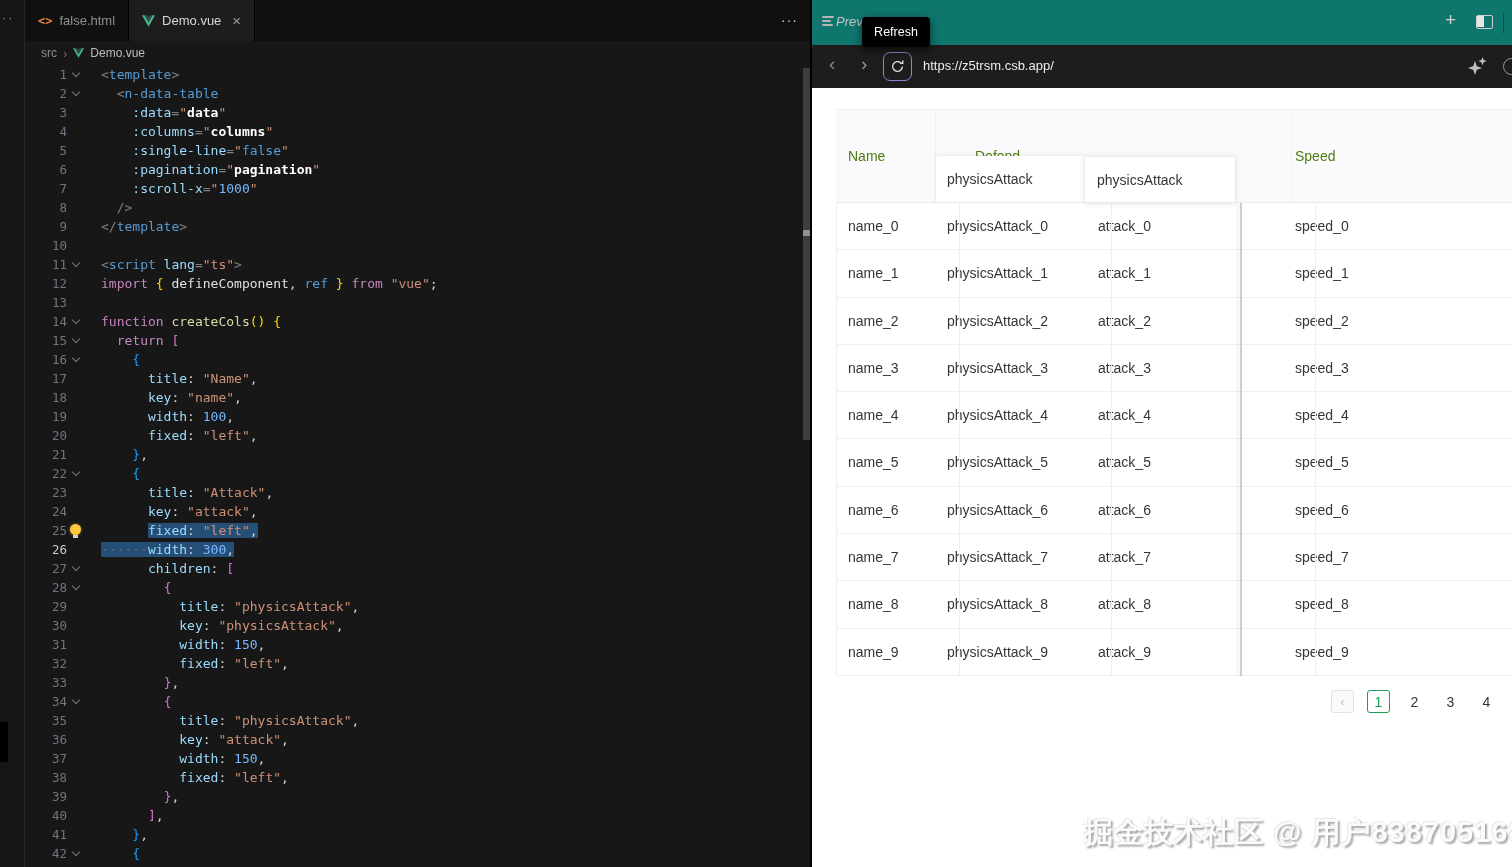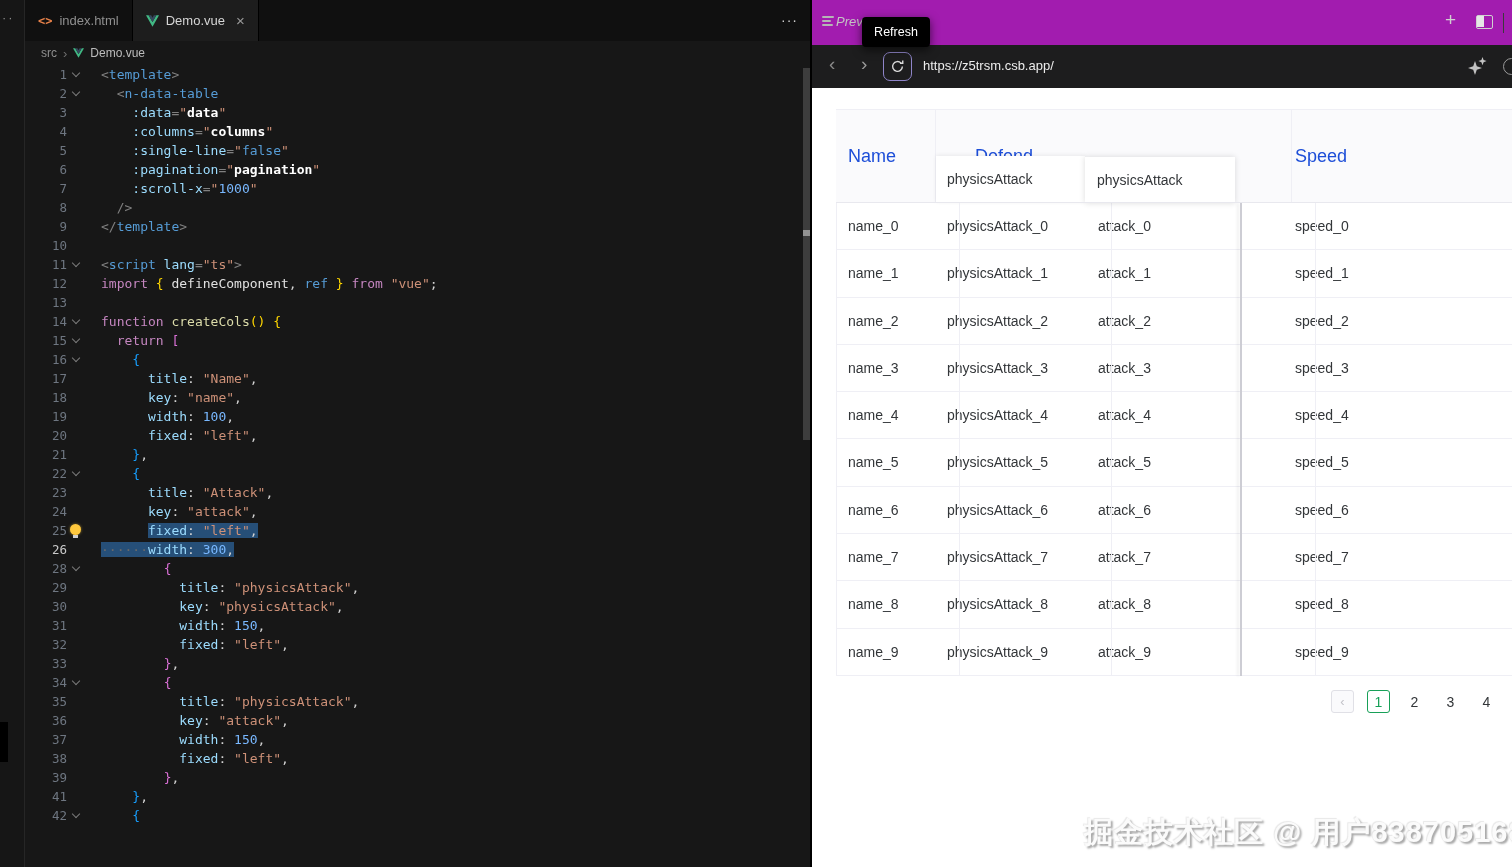--- a/index.html
+++ b/index.html
@@ -39,21 +39,21 @@
   .bulb::after { content:''; position:absolute; left:3px; top:11px; width:5px; height:3px; background:#cfcfcf; }
   .codetxt { position:absolute; left:76px; top:0; white-space:pre; }
   .tok.sel { background:#264f78; }
   .scrollbar { position:absolute; left:778px; top:68px; width:7px; height:372px; background:#3d3d3d; }
   .scroll-mark { position:absolute; left:0; top:162px; width:7px; height:6px; background:#929292; }
 
   .divider { position:absolute; left:810px; top:0; width:2px; height:867px; background:#000; }
 
   
   .browser { position:absolute; left:812px; top:0; width:700px; height:867px; background:#fff; overflow:hidden; }
-  .b-tabstrip { position:absolute; left:0; top:0; width:100%; height:45px; background:#a21caf; }
+  .b-tabstrip { position:absolute; left:0; top:0; width:100%; height:45px; background:#0f766e; }
   .b-tab-label { position:absolute; left:24px; top:14px; color:#c4c4c4; font-size:13px; font-style:italic; }
   .list-ico { position:absolute; left:10px; top:16px; width:12px; height:11px; }
   .list-ico i { display:block; height:2px; background:#b5b5b5; margin-bottom:2px; border-radius:1px; }
   .list-ico i:nth-child(2){ width:9px; } .list-ico i:nth-child(3){ width:11px; }
   .tooltip { position:absolute; left:50px; top:17px; width:68px; height:30px; background:#000;
     border-radius:4px; color:#fff; font-size:12.5px; display:flex; align-items:center; justify-content:center;
     box-shadow:0 3px 10px rgba(0,0,0,.6); z-index:9; }
   .plus-ico { position:absolute; left:633px; top:9px; color:#cfcfcf; font-size:19px; font-weight:300; }
   .panel-ico { position:absolute; left:664px; top:15px; width:17px; height:14px;
     border:1.5px solid #cfcfcf; border-radius:2px; }
@@ -68,21 +68,21 @@
   .url { position:absolute; left:111px; top:13px; color:#ececec; font-size:13px; }
   .sparkle-ico { position:absolute; left:656px; top:12px; }
   .circle-ico { position:absolute; left:691px; top:13px; width:17px; height:17px;
     border:1.3px solid #9b9b9b; border-radius:50%; }
 
   
   .b-content { position:absolute; left:0; top:88px; width:700px; height:779px; background:#fff; }
   .tbl-top-border { position:absolute; left:24px; top:21px; width:676px; height:1px; background:#efeff5; }
   .tbl-left-border { position:absolute; left:24px; top:22px; width:1px; height:566px; background:#efeff5; }
   .thead-base { position:absolute; left:24px; top:22px; width:676px; height:93px; background:#fafafc; z-index:1; }
-  .th-text { position:absolute; font-size:18px; color:#1d4ed8; top:0; height:93px; line-height:93px; }
+  .th-text { position:absolute; font-size:14px; color:#4d7c0f; top:0; height:93px; line-height:93px; }
   .vline { position:absolute; width:1px; background:#efeff5; }
   .attack-box { position:absolute; left:271px; top:22px; width:304px; height:43px; background:#fff;
     z-index:4; box-shadow:0 2px 5px rgba(0,0,0,.10); font-size:14px; color:#333639; line-height:43px; padding-left:15px; }
   .sub-left { position:absolute; left:124px; top:68px; width:149px; height:47px; background:#fff;
     z-index:2; box-shadow:0 -1px 4px rgba(0,0,0,.07); font-size:14px; color:#333639; line-height:47px; padding-left:11px; }
   .sub-right { position:absolute; left:273px; top:69px; width:150px; height:46px; background:#fff;
     z-index:3; box-shadow:0 0 6px rgba(0,0,0,.14); font-size:14px; color:#333639; line-height:46px; padding-left:12px; }
   .thead-bottom { position:absolute; left:24px; top:114px; width:676px; height:1px; background:#e8e8ee; z-index:5; }
 
   .tbody { position:absolute; left:24px; top:115px; width:676px; z-index:1; }
@@ -108,21 +108,21 @@
 
 <div class="strip">
   <div class="strip-dots">··</div>
   <div class="strip-block"></div>
 </div>
 
 <div class="editor">
   <div class="tabbar">
     <div class="tab">
       <span class="html-ico">&lt;&gt;</span>
-      <span>index.html</span>
+      <span>false.html</span>
     </div>
     <div class="tab active">
       <svg width="13" height="12" viewBox="0 0 12 10.4">
         <polygon points="0,0 6,10.4 12,0 9.6,0 6,6.2 2.4,0" fill="#41B883"></polygon>
         <polygon points="2.4,0 6,6.2 9.6,0 7.2,0 6,2.1 4.8,0" fill="#35495E"></polygon>
       </svg>
       <span>Demo.vue</span>
       <span class="tab-close">×</span>
     </div>
     <div class="tab-more">···</div>
@@ -156,32 +156,34 @@
       <div class="line"><span class="ln">17</span><span class="codetxt"><span class="tok" style="color: rgb(212, 212, 212);">      </span><span class="tok" style="color: rgb(156, 220, 254);">title</span><span class="tok" style="color: rgb(212, 212, 212);">: </span><span class="tok" style="color: rgb(206, 145, 120);">"Name"</span><span class="tok" style="color: rgb(212, 212, 212);">,</span></span></div>
       <div class="line"><span class="ln">18</span><span class="codetxt"><span class="tok" style="color: rgb(212, 212, 212);">      </span><span class="tok" style="color: rgb(156, 220, 254);">key</span><span class="tok" style="color: rgb(212, 212, 212);">: </span><span class="tok" style="color: rgb(206, 145, 120);">"name"</span><span class="tok" style="color: rgb(212, 212, 212);">,</span></span></div>
       <div class="line"><span class="ln">19</span><span class="codetxt"><span class="tok" style="color: rgb(212, 212, 212);">      </span><span class="tok" style="color: rgb(156, 220, 254);">width</span><span class="tok" style="color: rgb(212, 212, 212);">: </span><span class="tok" style="color: rgb(121, 184, 255);">100</span><span class="tok" style="color: rgb(212, 212, 212);">,</span></span></div>
       <div class="line"><span class="ln">20</span><span class="codetxt"><span class="tok" style="color: rgb(212, 212, 212);">      </span><span class="tok" style="color: rgb(156, 220, 254);">fixed</span><span class="tok" style="color: rgb(212, 212, 212);">: </span><span class="tok" style="color: rgb(206, 145, 120);">"left"</span><span class="tok" style="color: rgb(212, 212, 212);">,</span></span></div>
       <div class="line"><span class="ln">21</span><span class="codetxt"><span class="tok" style="color: rgb(212, 212, 212);">    </span><span class="tok" style="color: rgb(23, 159, 255);">}</span><span class="tok" style="color: rgb(212, 212, 212);">,</span></span></div>
       <div class="line"><span class="ln">22</span><span class="fold"></span><span class="codetxt"><span class="tok" style="color: rgb(212, 212, 212);">    </span><span class="tok" style="color: rgb(23, 159, 255);">{</span></span></div>
       <div class="line"><span class="ln">23</span><span class="codetxt"><span class="tok" style="color: rgb(212, 212, 212);">      </span><span class="tok" style="color: rgb(156, 220, 254);">title</span><span class="tok" style="color: rgb(212, 212, 212);">: </span><span class="tok" style="color: rgb(206, 145, 120);">"Attack"</span><span class="tok" style="color: rgb(212, 212, 212);">,</span></span></div>
       <div class="line"><span class="ln">24</span><span class="codetxt"><span class="tok" style="color: rgb(212, 212, 212);">      </span><span class="tok" style="color: rgb(156, 220, 254);">key</span><span class="tok" style="color: rgb(212, 212, 212);">: </span><span class="tok" style="color: rgb(206, 145, 120);">"attack"</span><span class="tok" style="color: rgb(212, 212, 212);">,</span></span></div>
       <div class="line"><span class="ln">25</span><span class="bulb"></span><span class="codetxt"><span class="tok" style="color: rgb(212, 212, 212);">      </span><span class="tok sel" style="color: rgb(156, 220, 254); background: rgb(38, 79, 120);">fixed</span><span class="tok sel" style="color: rgb(212, 212, 212); background: rgb(38, 79, 120);">:</span><span class="tok sel" style="color: rgb(206, 145, 120); background: rgb(38, 79, 120);"> "left"</span><span class="tok sel" style="color: rgb(212, 212, 212); background: rgb(38, 79, 120);">,</span></span></div>
       <div class="line"><span class="ln active">26</span><span class="codetxt"><span class="tok sel" style="color: rgb(106, 106, 106); background: rgb(38, 79, 120);">······</span><span class="tok sel" style="color: rgb(156, 220, 254); background: rgb(38, 79, 120);">width</span><span class="tok sel" style="color: rgb(212, 212, 212); background: rgb(38, 79, 120);">:</span><span class="tok sel" style="color: rgb(212, 212, 212); background: rgb(38, 79, 120);"> </span><span class="tok sel" style="color: rgb(121, 184, 255); background: rgb(38, 79, 120);">300</span><span class="tok sel" style="color: rgb(212, 212, 212); background: rgb(38, 79, 120);">,</span></span></div>
+      <div class="line"><span class="ln">27</span><span class="fold"></span><span class="codetxt"><span class="tok" style="color: rgb(212, 212, 212);">      </span><span class="tok" style="color: rgb(156, 220, 254);">children</span><span class="tok" style="color: rgb(212, 212, 212);">: </span><span class="tok" style="color: rgb(218, 112, 214);">[</span></span></div>
       <div class="line"><span class="ln">28</span><span class="fold"></span><span class="codetxt"><span class="tok" style="color: rgb(212, 212, 212);">        </span><span class="tok" style="color: rgb(218, 112, 214);">{</span></span></div>
       <div class="line"><span class="ln">29</span><span class="codetxt"><span class="tok" style="color: rgb(212, 212, 212);">          </span><span class="tok" style="color: rgb(156, 220, 254);">title</span><span class="tok" style="color: rgb(212, 212, 212);">: </span><span class="tok" style="color: rgb(206, 145, 120);">"physicsAttack"</span><span class="tok" style="color: rgb(212, 212, 212);">,</span></span></div>
       <div class="line"><span class="ln">30</span><span class="codetxt"><span class="tok" style="color: rgb(212, 212, 212);">          </span><span class="tok" style="color: rgb(156, 220, 254);">key</span><span class="tok" style="color: rgb(212, 212, 212);">: </span><span class="tok" style="color: rgb(206, 145, 120);">"physicsAttack"</span><span class="tok" style="color: rgb(212, 212, 212);">,</span></span></div>
       <div class="line"><span class="ln">31</span><span class="codetxt"><span class="tok" style="color: rgb(212, 212, 212);">          </span><span class="tok" style="color: rgb(156, 220, 254);">width</span><span class="tok" style="color: rgb(212, 212, 212);">: </span><span class="tok" style="color: rgb(121, 184, 255);">150</span><span class="tok" style="color: rgb(212, 212, 212);">,</span></span></div>
       <div class="line"><span class="ln">32</span><span class="codetxt"><span class="tok" style="color: rgb(212, 212, 212);">          </span><span class="tok" style="color: rgb(156, 220, 254);">fixed</span><span class="tok" style="color: rgb(212, 212, 212);">: </span><span class="tok" style="color: rgb(206, 145, 120);">"left"</span><span class="tok" style="color: rgb(212, 212, 212);">,</span></span></div>
       <div class="line"><span class="ln">33</span><span class="codetxt"><span class="tok" style="color: rgb(212, 212, 212);">        </span><span class="tok" style="color: rgb(218, 112, 214);">}</span><span class="tok" style="color: rgb(212, 212, 212);">,</span></span></div>
       <div class="line"><span class="ln">34</span><span class="fold"></span><span class="codetxt"><span class="tok" style="color: rgb(212, 212, 212);">        </span><span class="tok" style="color: rgb(218, 112, 214);">{</span></span></div>
       <div class="line"><span class="ln">35</span><span class="codetxt"><span class="tok" style="color: rgb(212, 212, 212);">          </span><span class="tok" style="color: rgb(156, 220, 254);">title</span><span class="tok" style="color: rgb(212, 212, 212);">: </span><span class="tok" style="color: rgb(206, 145, 120);">"physicsAttack"</span><span class="tok" style="color: rgb(212, 212, 212);">,</span></span></div>
       <div class="line"><span class="ln">36</span><span class="codetxt"><span class="tok" style="color: rgb(212, 212, 212);">          </span><span class="tok" style="color: rgb(156, 220, 254);">key</span><span class="tok" style="color: rgb(212, 212, 212);">: </span><span class="tok" style="color: rgb(206, 145, 120);">"attack"</span><span class="tok" style="color: rgb(212, 212, 212);">,</span></span></div>
       <div class="line"><span class="ln">37</span><span class="codetxt"><span class="tok" style="color: rgb(212, 212, 212);">          </span><span class="tok" style="color: rgb(156, 220, 254);">width</span><span class="tok" style="color: rgb(212, 212, 212);">: </span><span class="tok" style="color: rgb(121, 184, 255);">150</span><span class="tok" style="color: rgb(212, 212, 212);">,</span></span></div>
       <div class="line"><span class="ln">38</span><span class="codetxt"><span class="tok" style="color: rgb(212, 212, 212);">          </span><span class="tok" style="color: rgb(156, 220, 254);">fixed</span><span class="tok" style="color: rgb(212, 212, 212);">: </span><span class="tok" style="color: rgb(206, 145, 120);">"left"</span><span class="tok" style="color: rgb(212, 212, 212);">,</span></span></div>
       <div class="line"><span class="ln">39</span><span class="codetxt"><span class="tok" style="color: rgb(212, 212, 212);">        </span><span class="tok" style="color: rgb(218, 112, 214);">}</span><span class="tok" style="color: rgb(212, 212, 212);">,</span></span></div>
+      <div class="line"><span class="ln">40</span><span class="codetxt"><span class="tok" style="color: rgb(212, 212, 212);">      </span><span class="tok" style="color: rgb(218, 112, 214);">]</span><span class="tok" style="color: rgb(212, 212, 212);">,</span></span></div>
       <div class="line"><span class="ln">41</span><span class="codetxt"><span class="tok" style="color: rgb(212, 212, 212);">    </span><span class="tok" style="color: rgb(23, 159, 255);">}</span><span class="tok" style="color: rgb(212, 212, 212);">,</span></span></div>
       <div class="line"><span class="ln">42</span><span class="fold"></span><span class="codetxt"><span class="tok" style="color: rgb(212, 212, 212);">    </span><span class="tok" style="color: rgb(23, 159, 255);">{</span></span></div>
     </div>
   <div class="scrollbar">
     <div class="scroll-mark"></div>
   </div>
 </div>
 
 <div class="divider"></div>
 

